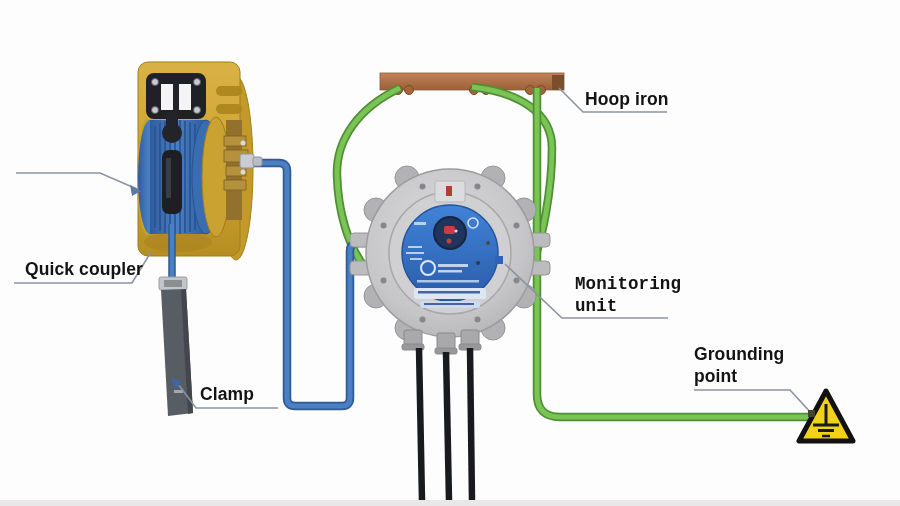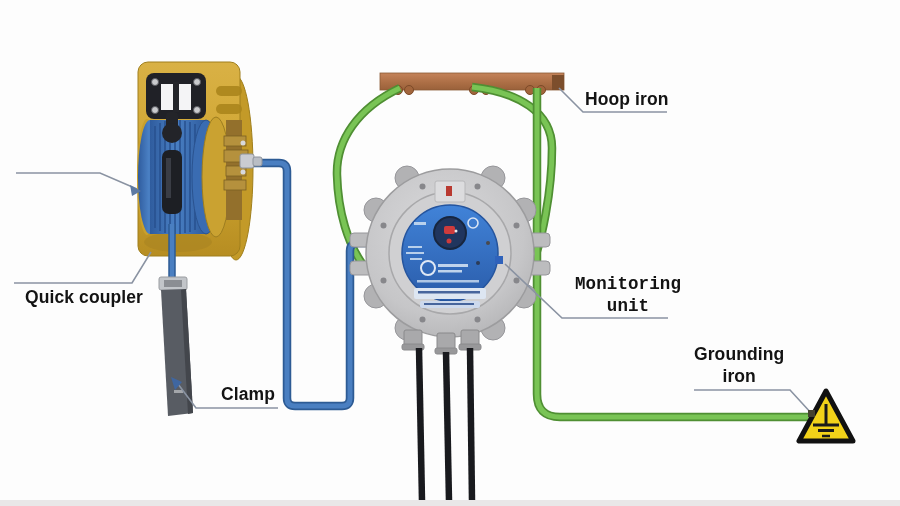--- a/index.html
+++ b/index.html
@@ -7,21 +7,20 @@
     position:relative;width:900px;height:506px;background:#fdfdfd;
     overflow:hidden;font-family:"Liberation Sans",sans-serif;
   }
   #art{position:absolute;left:0;top:0;}
   .label{
     position:absolute;
     font:700 17.5px/21.5px "Liberation Sans",sans-serif;
     color:#131313;
     white-space:pre-line;
     letter-spacing:0.1px;
-    text-align:center;
   }
   .bottom-strip{
     position:absolute;left:0;top:500px;width:900px;height:6px;background:#e9e7e8;
   }
 </style>
 </head>
 <body>
 
 <div id="stage">
 
@@ -257,23 +256,23 @@
     <polyline points="667,112 583,112 559,88"></polyline>
     <polyline points="505,264 562,318 668,318"></polyline>
     <polyline points="694,390 790,390 812,414"></polyline>
   </g>
   <polygon points="141,191 130,185 132,196" fill="#5d7aa3"></polygon>
   <polygon points="171,377 182,382 175,390" fill="#3f66a0"></polygon>
   <rect x="495" y="256" width="8" height="8" fill="#2f62bb"></rect>
   <rect x="808" y="410" width="7" height="7" fill="#45422f"></rect>
 </svg>
 
-<div class="label" style="left:25px;top:259px;margin-top:28px;">Quick coupler</div>
-<div class="label" style="left:200px;top:384px;margin-left:21px;">Clamp</div>
+<div class="label" style="left:25px;top:259px;">Quick coupler</div>
+<div class="label" style="left:200px;top:384px;">Clamp</div>
 <div class="label" style="left:585px;top:89px;">Hoop iron</div>
 <div class="label" style="left:575px;top:274px;font-family:Liberation Mono, monospace;">Monitoring
 unit</div>
 <div class="label" style="left:694px;top:344px;">Grounding
-iron</div>
+point</div>
 
 <div class="bottom-strip"></div>
 
 </div>
 
 </body></html>

